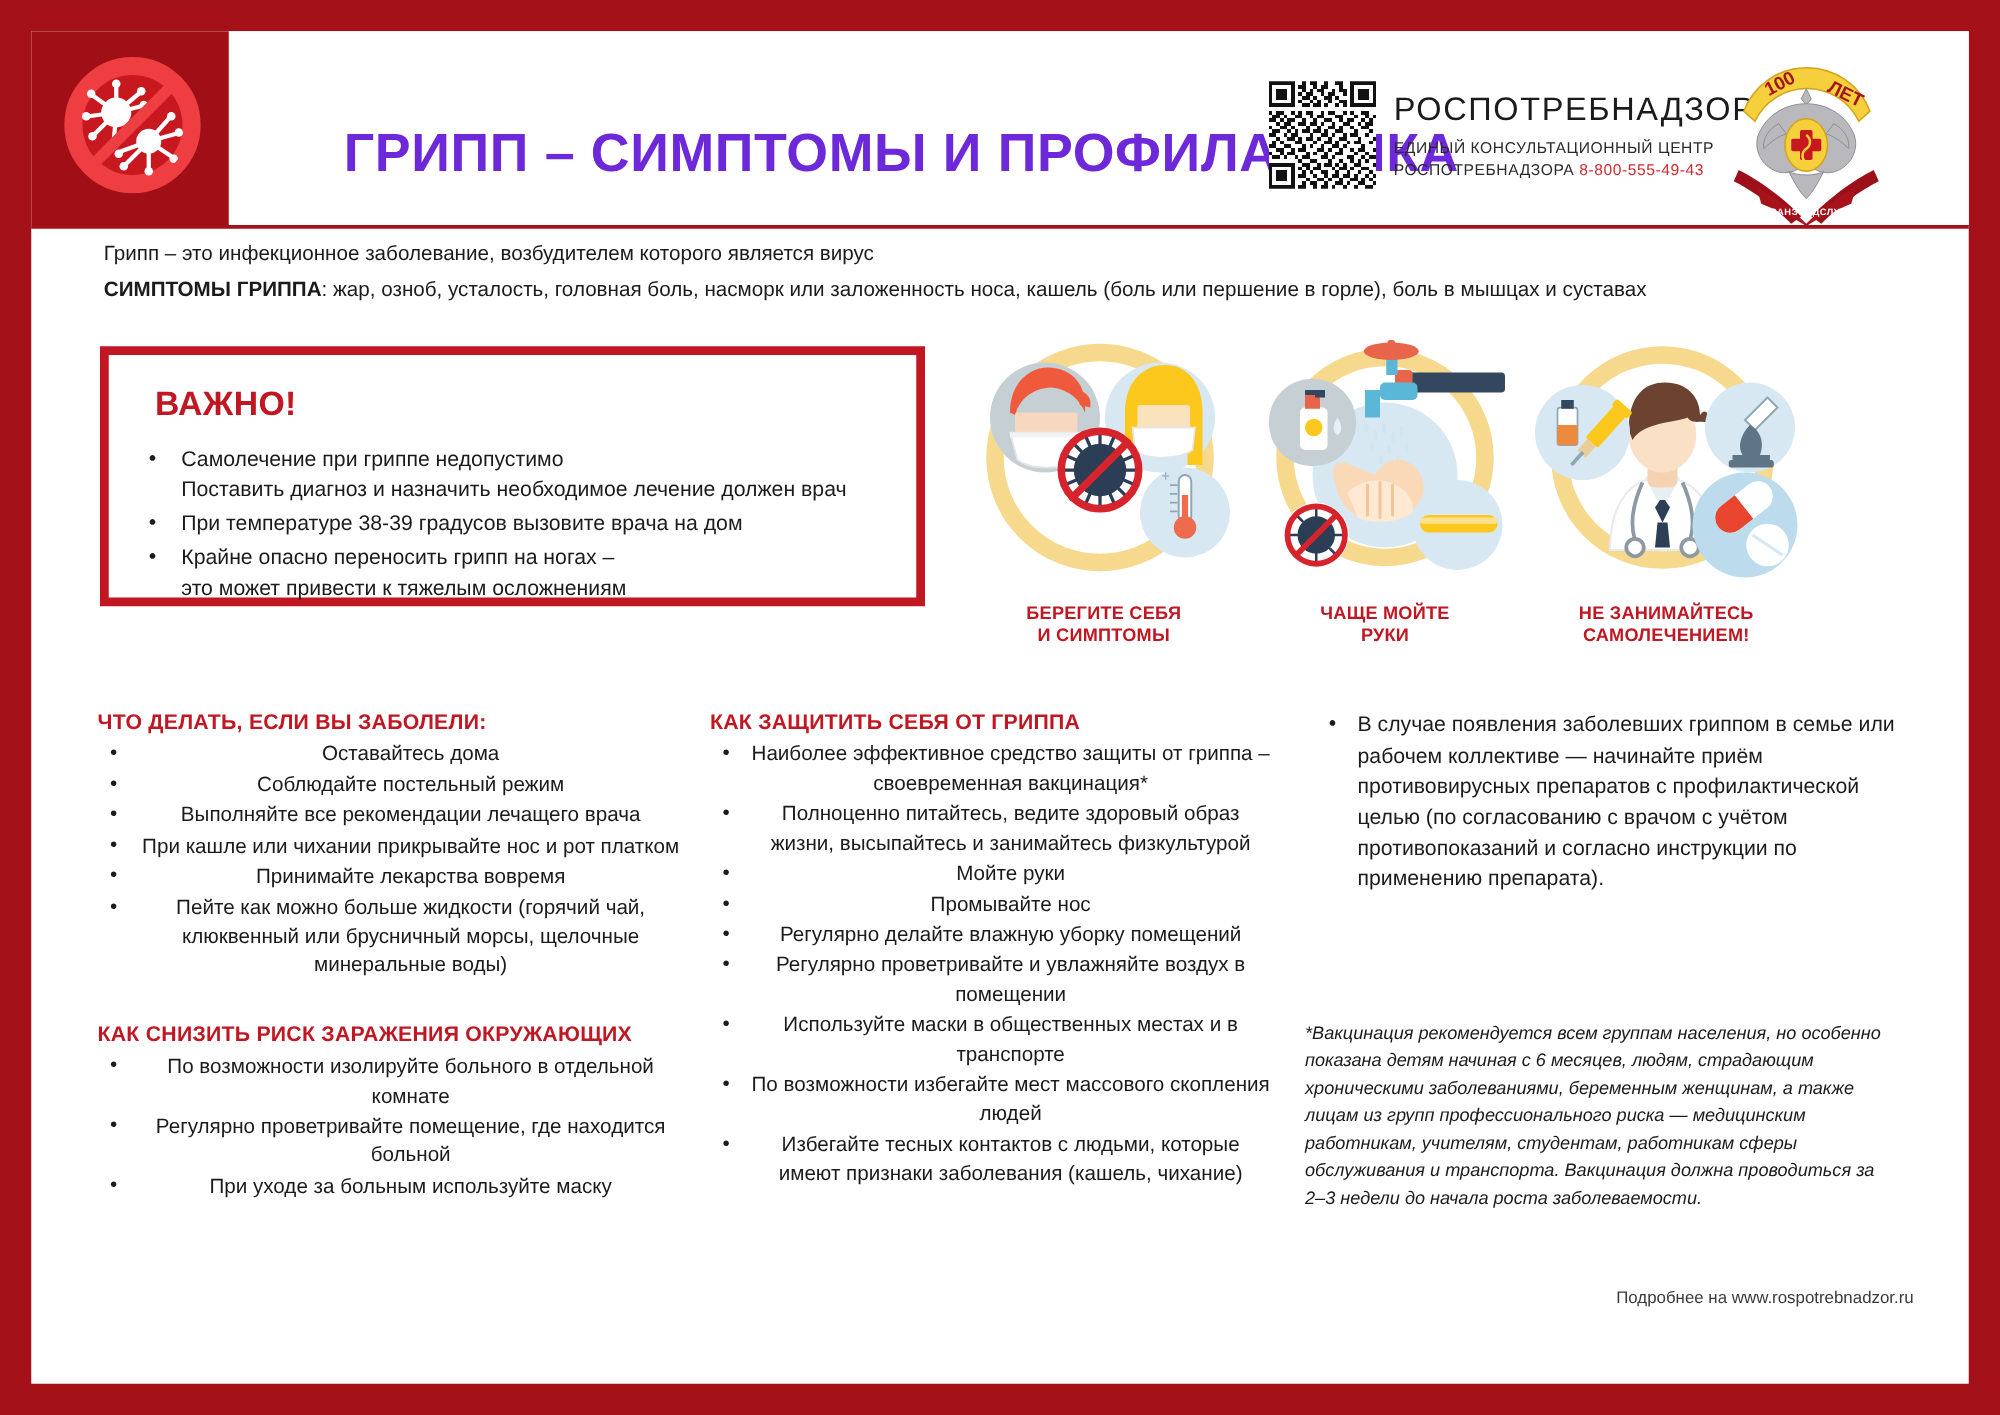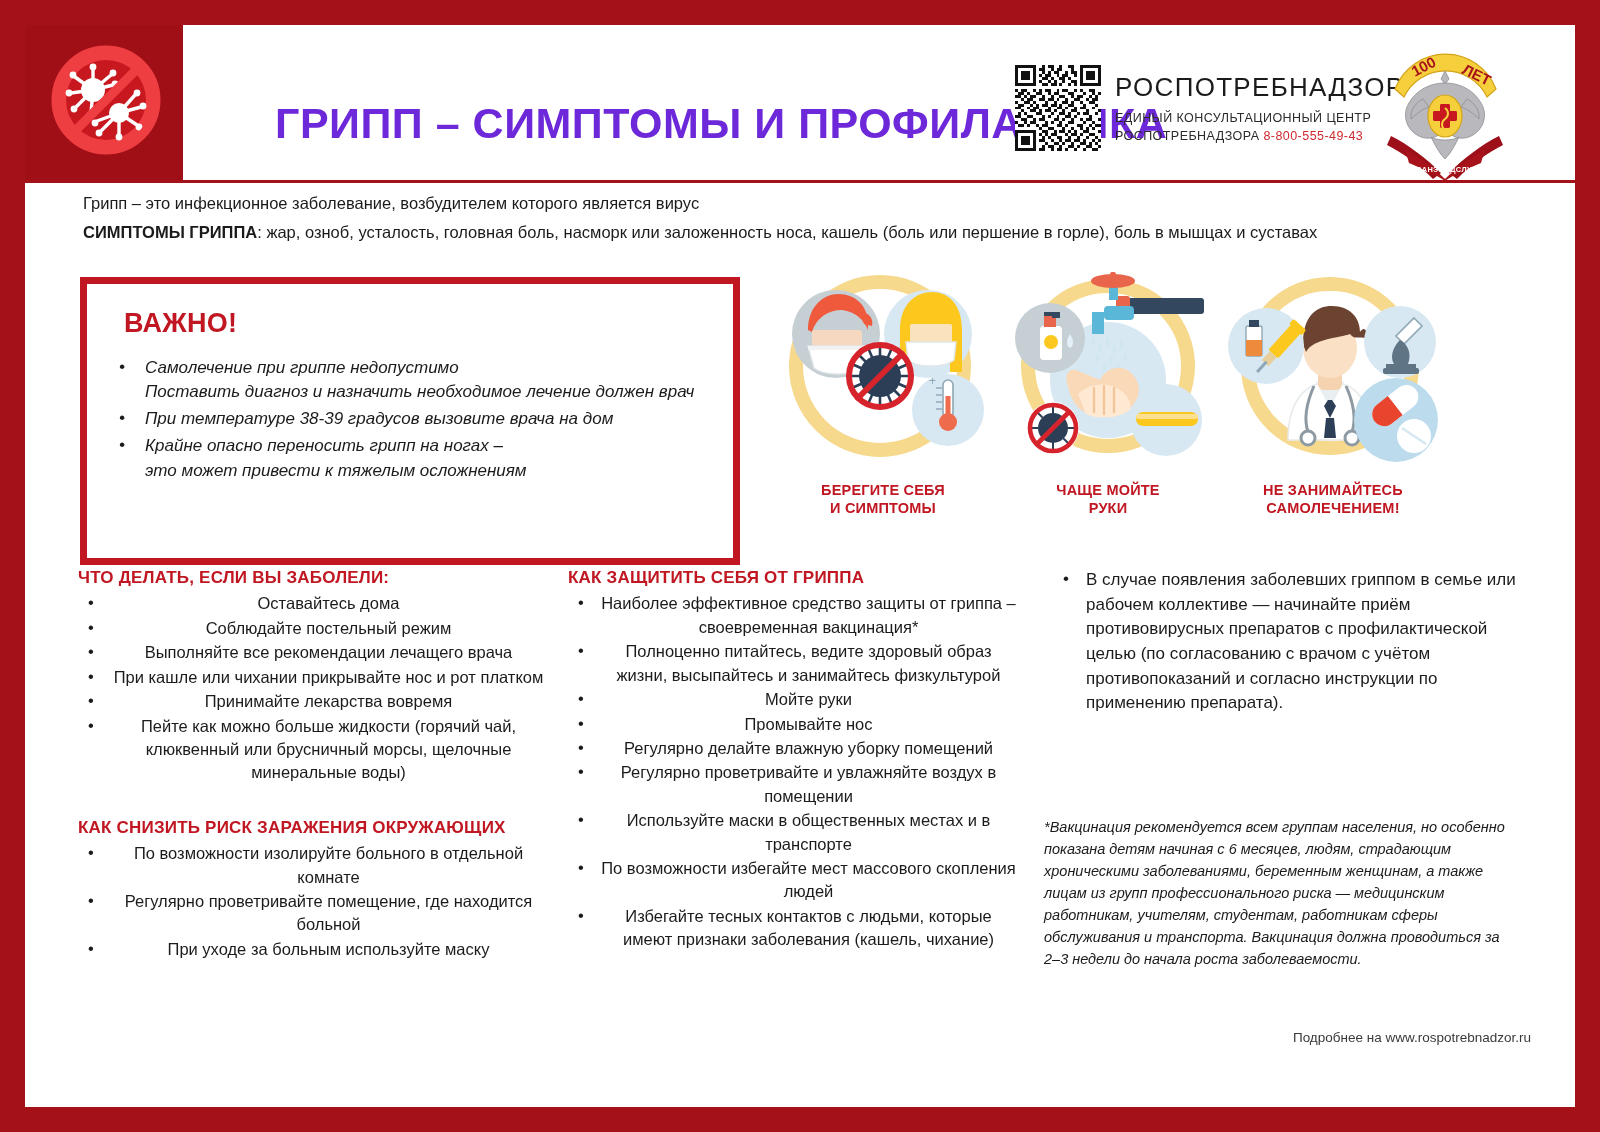--- a/index.html
+++ b/index.html
@@ -50,30 +50,30 @@
 
   .header-rule{position:absolute;left:25px;top:180px;width:1550px;height:3px;background:#a51118;}
 
   
   .intro{position:absolute;left:83px;top:192px;width:1420px;}
   .intro p{margin:0 0 5px 0;font-size:16.5px;color:#1b1b1b;line-height:1.45;}
   .intro .lead b{font-weight:bold;}
 
   
   .important{
-    position:absolute;left:80px;top:277px;width:660px;height:288px;
+    position:absolute;left:80px;top:277px;width:660px;height:208px;
     border:7px solid #c01722;background:#ffffff;box-sizing:border-box;
   }
   .important h2{
     margin:0;position:absolute;left:37px;top:24px;
     font-size:27px;font-weight:bold;color:#c01722;letter-spacing:0.3px;
   }
   .important ul{
     margin:0;position:absolute;left:20px;top:72px;width:600px;
-    padding-left:34px;list-style:none;font-style:italic;
+    padding-left:34px;list-style:none;
   }
   .important li{
     position:relative;font-size:17px;color:#1b1b1b;line-height:1.42;
     margin-bottom:3px;padding-left:4px;
   }
   .important li::before{
     content:"•";position:absolute;left:-22px;top:-1px;color:#1b1b1b;font-size:17px;
   }
 
   

